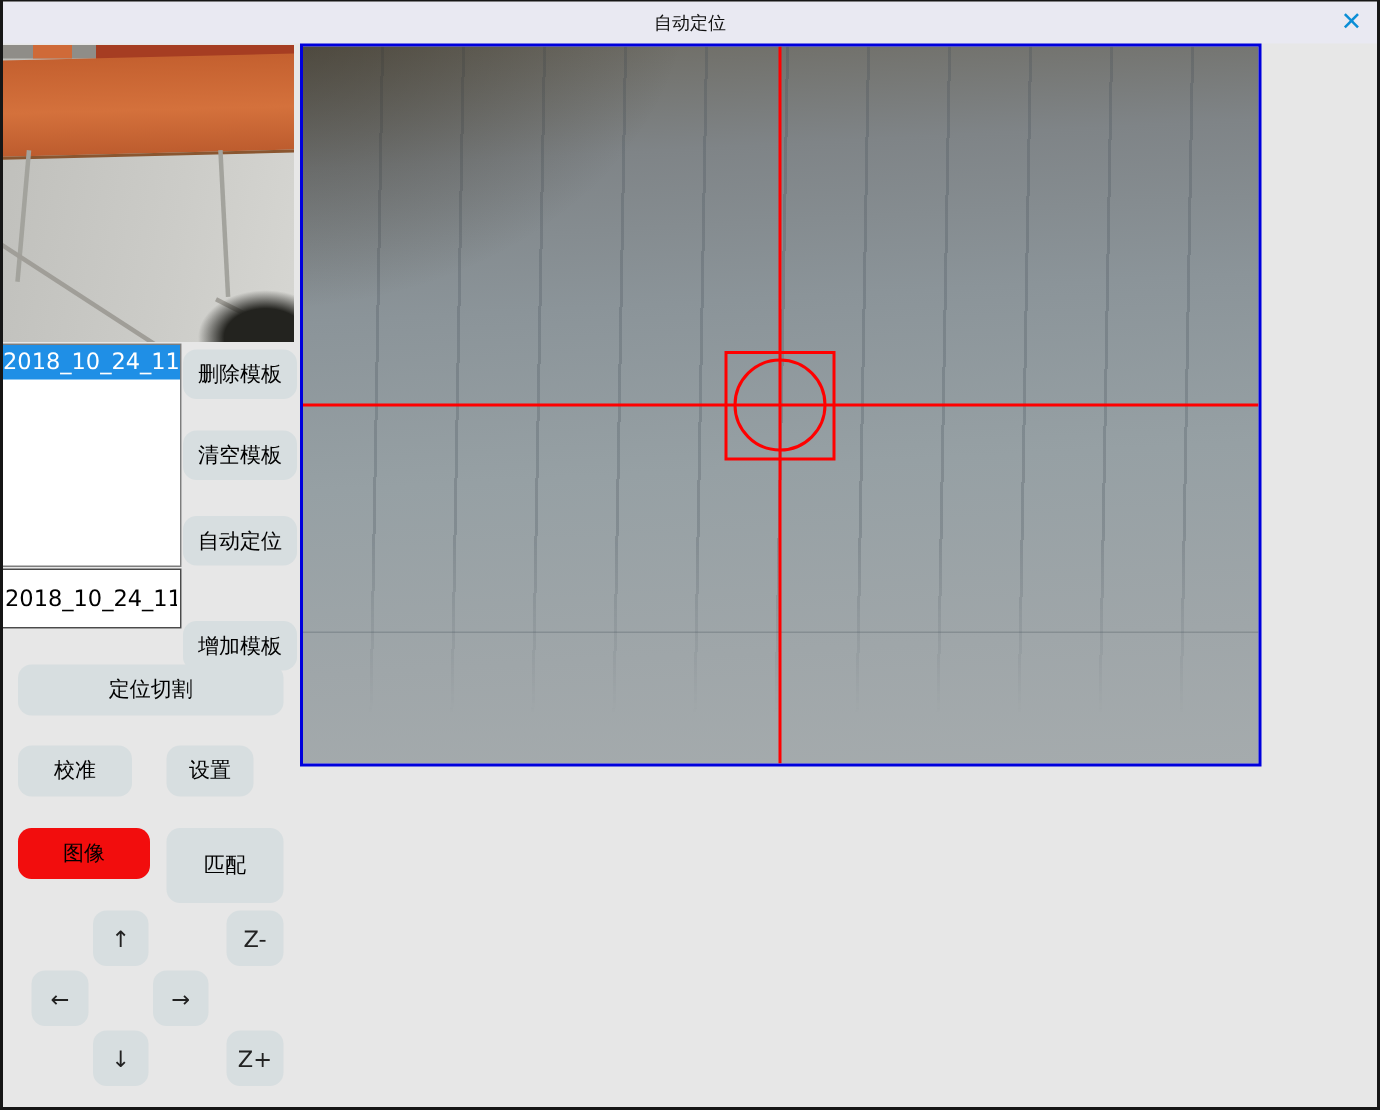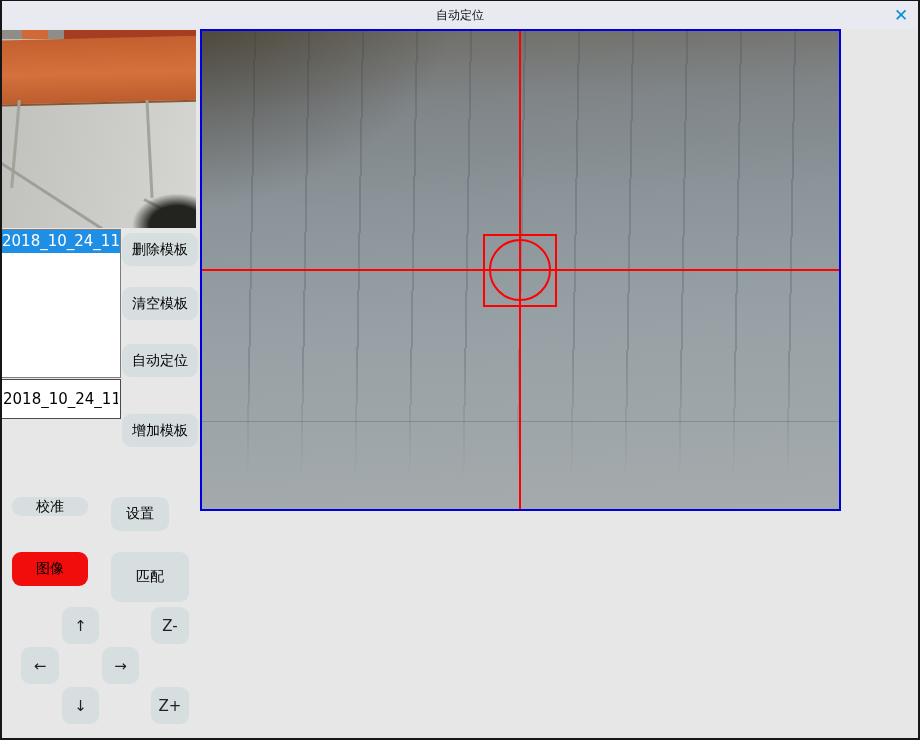--- a/index.html
+++ b/index.html
@@ -81,23 +81,24 @@
     <div class="list-item selected">2018_10_24_11</div>
   </div>
 
   <input class="name-input" type="text" value="2018_10_24_11" style="">
 
   <button class="btn tpl-btn" style="top:233px;">删除模板</button>
   <button class="btn tpl-btn" style="top:287px;">清空模板</button>
   <button class="btn tpl-btn" style="top:344px;">自动定位</button>
   <button class="btn tpl-btn" style="top:382px;margin-top:32px;">增加模板</button>
 
-  <button class="btn" style="left:12px;top:497px;width:76px;height:19px;">校准</button>
+  <button class="btn" style="left:12px;top:443px;width:177px;height:34px;">定位切割</button>
+  <button class="btn" style="left:12px;top:497px;width:76px;height:34px;">校准</button>
   <button class="btn" style="left:111px;top:497px;width:58px;height:34px;">设置</button>
-  <button class="btn btn-red" style="left:12px;top:552px;width:76px;height:34px;">图像</button>
+  <button class="btn btn-red" style="left:12px;top:552px;width:88px;height:34px;">图像</button>
   <button class="btn" style="left:111px;top:552px;width:78px;height:50px;">匹配</button>
 
   <button class="btn jog" style="left:62px;top:607px;width:37px;height:37px;">↑</button>
   <button class="btn jog" style="left:151px;top:607px;width:38px;height:37px;">Z-</button>
   <button class="btn jog" style="left:21px;top:647px;width:38px;height:37px;">←</button>
   <button class="btn jog" style="left:102px;top:647px;width:37px;height:37px;">→</button>
   <button class="btn jog" style="left:62px;top:687px;width:37px;height:37px;">↓</button>
   <button class="btn jog" style="left:151px;top:687px;width:38px;height:37px;">Z+</button>
 
   <div class="camera">

